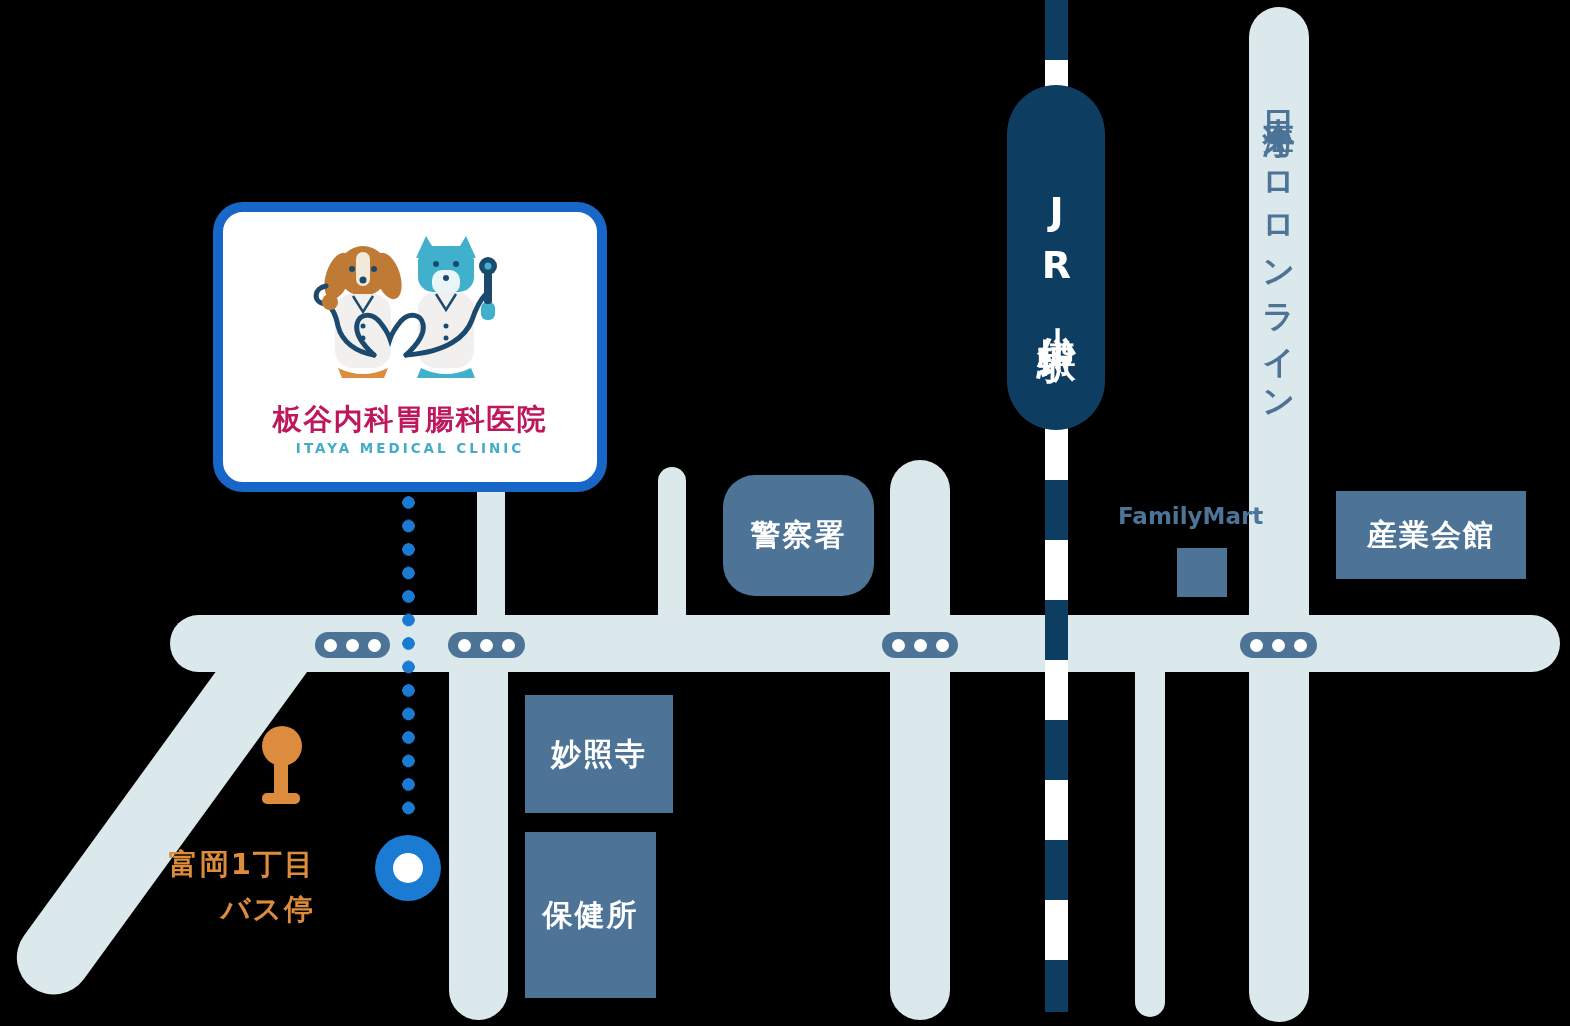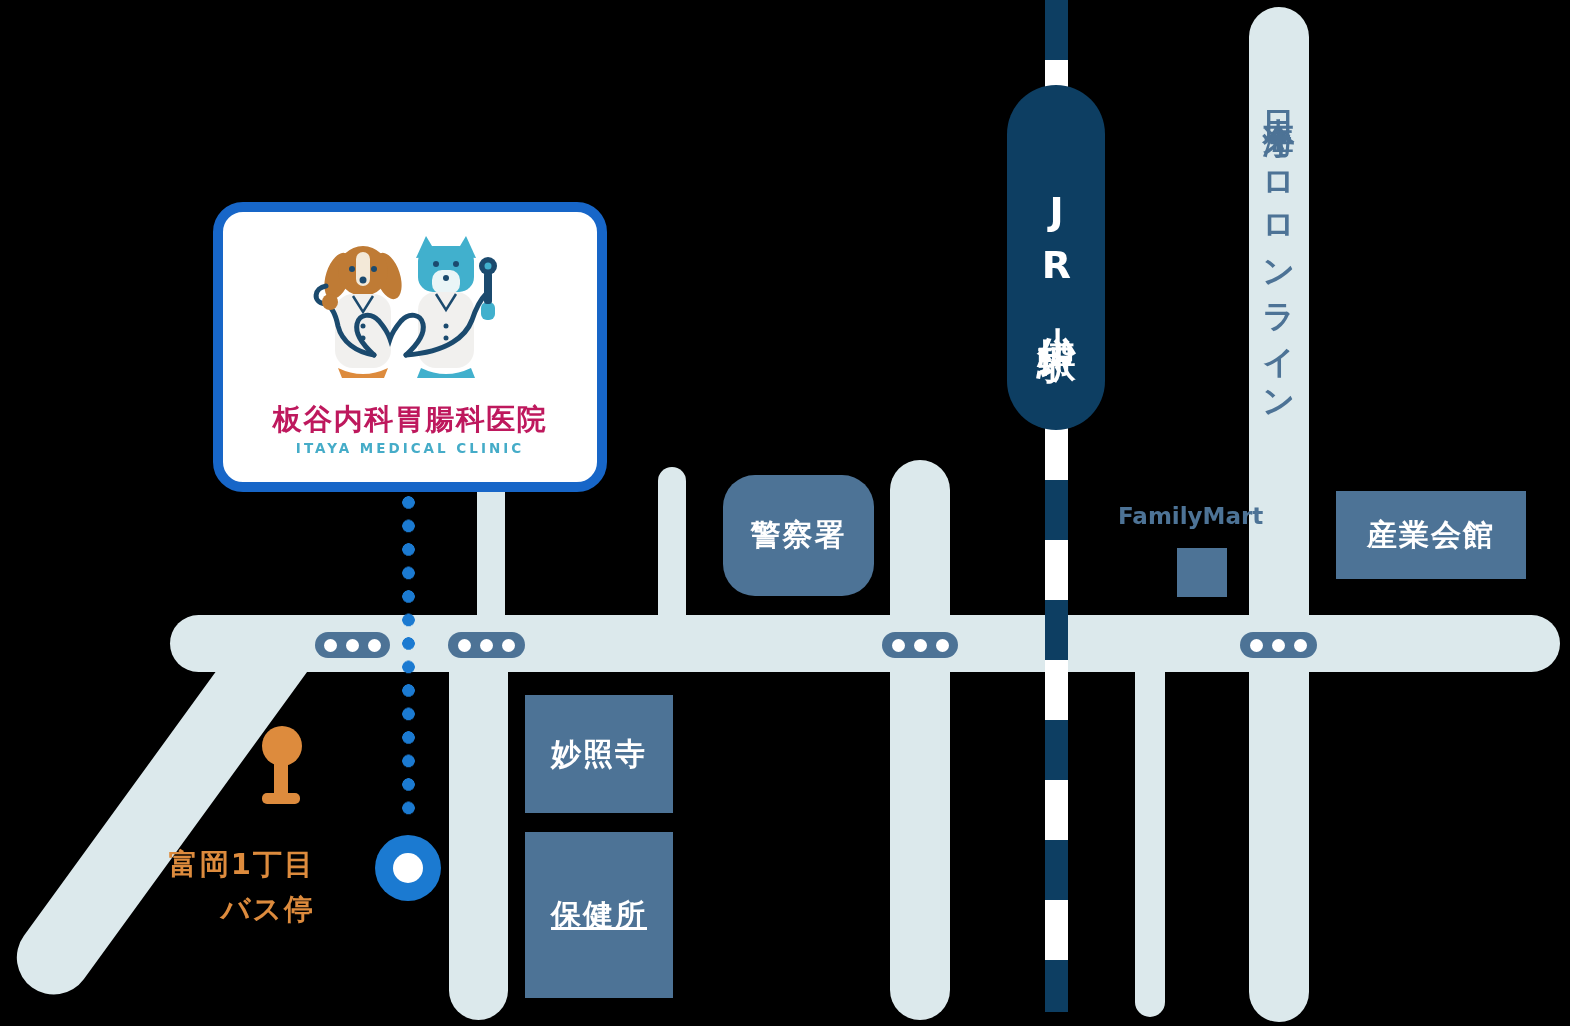--- a/index.html
+++ b/index.html
@@ -25,21 +25,21 @@
     background:#0d3e62;border-radius:49px;display:flex;align-items:center;justify-content:center;}
   .v-text{writing-mode:vertical-rl;text-orientation:upright;}
   .station-label{color:#ffffff;font-size:38px;font-weight:700;letter-spacing:10px;}
   .ororon-label{position:absolute;left:1279px;top:86px;transform:translateX(-50%);
     color:#4d7396;font-size:32px;font-weight:700;letter-spacing:7px;}
   
   .building{position:absolute;background:#4d7396;display:flex;align-items:center;justify-content:center;
     color:#ffffff;font-size:30px;font-weight:700;letter-spacing:2px;}
   .b-police{left:723px;top:475px;width:151px;height:121px;border-radius:32px;}
   .b-myoshoji{left:525px;top:695px;width:148px;height:118px;}
-  .b-hokenjo{left:525px;top:832px;width:148px;height:166px;text-decoration:underline;}
+  .b-hokenjo{left:525px;top:832px;width:131px;height:166px;}
   .b-famima{left:1177px;top:548px;width:50px;height:49px;}
   .b-sangyo{left:1336px;top:477px;width:190px;height:88px;margin-top:14px;}
   .famima-label{position:absolute;left:1118px;top:503px;color:#4d7396;font-size:23px;font-weight:700;}
   
   .tlight{position:absolute;top:632px;height:26px;background:#4d7396;border-radius:13px;
     display:flex;align-items:center;justify-content:center;gap:9px;}
   .tlight span{width:13px;height:13px;border-radius:50%;background:#ffffff;}
   .tl1{left:315px;width:75px;} .tl2{left:448px;width:77px;}
   .tl3{left:882px;width:76px;} .tl4{left:1240px;width:77px;}
   

